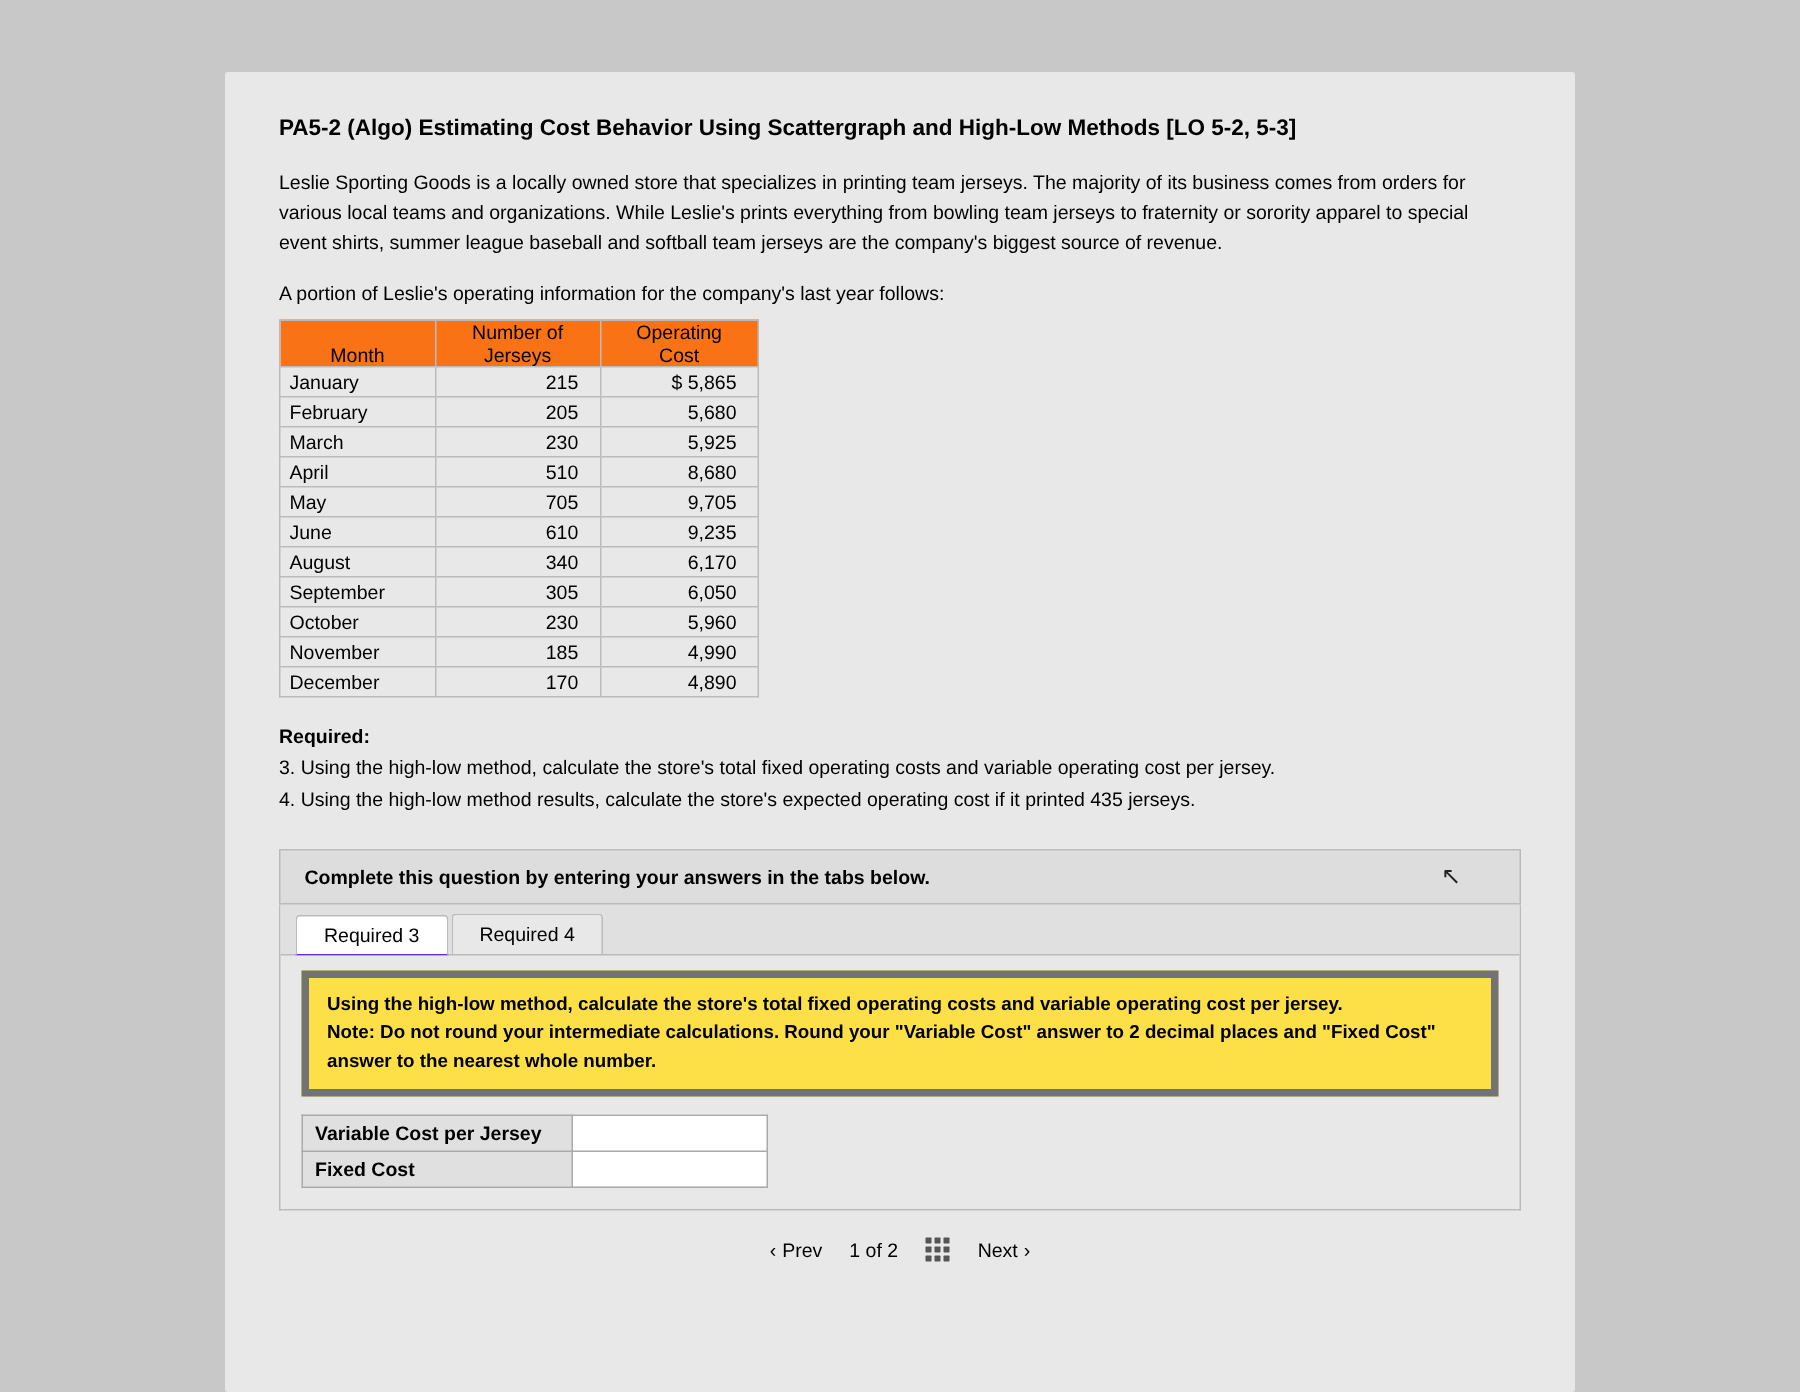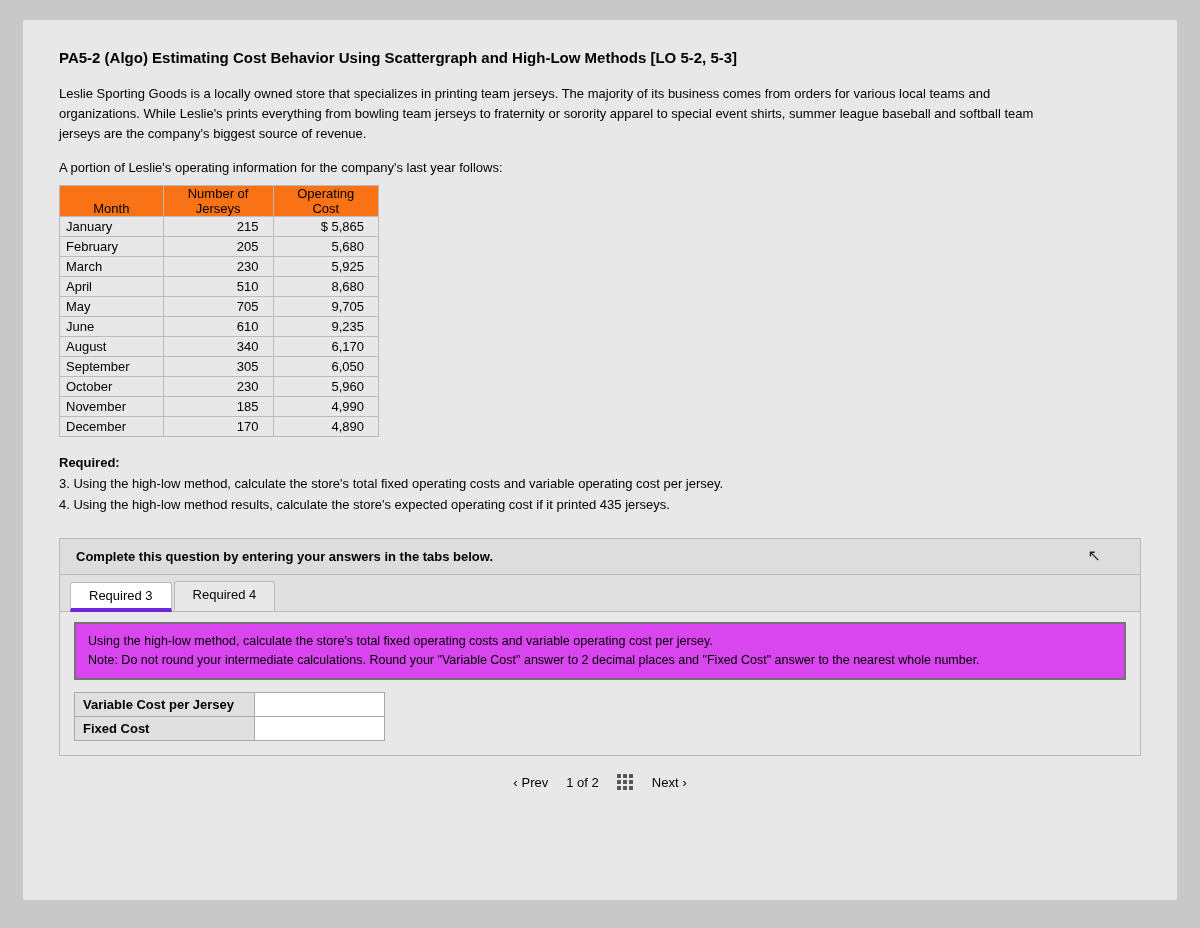--- a/index.html
+++ b/index.html
@@ -8,24 +8,25 @@
       font-size: 13px;
       background: #c8c8c8;
       display: flex;
       justify-content: center;
       align-items: flex-start;
       min-height: 928px;
       padding: 20px;
     }
     .page-container {
       background: #e8e8e8;
-      width: 1154px;
+      width: 900px;
       min-height: 880px;
       padding: 28px 36px 36px 36px;
       border-radius: 2px;
+      margin-top: 28px;
     }
     .main-title {
       font-size: 15px;
       font-weight: bold;
       margin-bottom: 16px;
       line-height: 1.3;
     }
     .intro-text {
       font-size: 13px;
       line-height: 1.55;
@@ -95,34 +96,35 @@
       padding: 5px 18px;
       border: 1px solid #bbb;
       border-bottom: none;
       background: #e8e8e8;
       cursor: pointer;
       font-size: 13px;
       border-radius: 3px 3px 0 0;
     }
     .tab.active {
       background: #fff;
-      border-bottom: 4px solid #6d28d9;
+      border-bottom: 1px solid #6d28d9;
       position: relative;
       top: 1px;
     }
     .tab-content {
       padding: 10px 14px 14px 14px;
     }
     .instruction-box {
-      background: #d946ef;
-      border: 2px solid #737373;
+      background: #fde047;
+      border: 5px solid #737373;
       padding: 8px 12px;
       font-size: 12.5px;
       line-height: 1.55;
       margin-bottom: 12px;
+      font-weight: bold;
     }
     .answer-table {
       border-collapse: collapse;
       width: auto;
     }
     .answer-table td {
       border: 1px solid #aaa;
       padding: 4px 8px;
       font-size: 13px;
       background: #fff;

